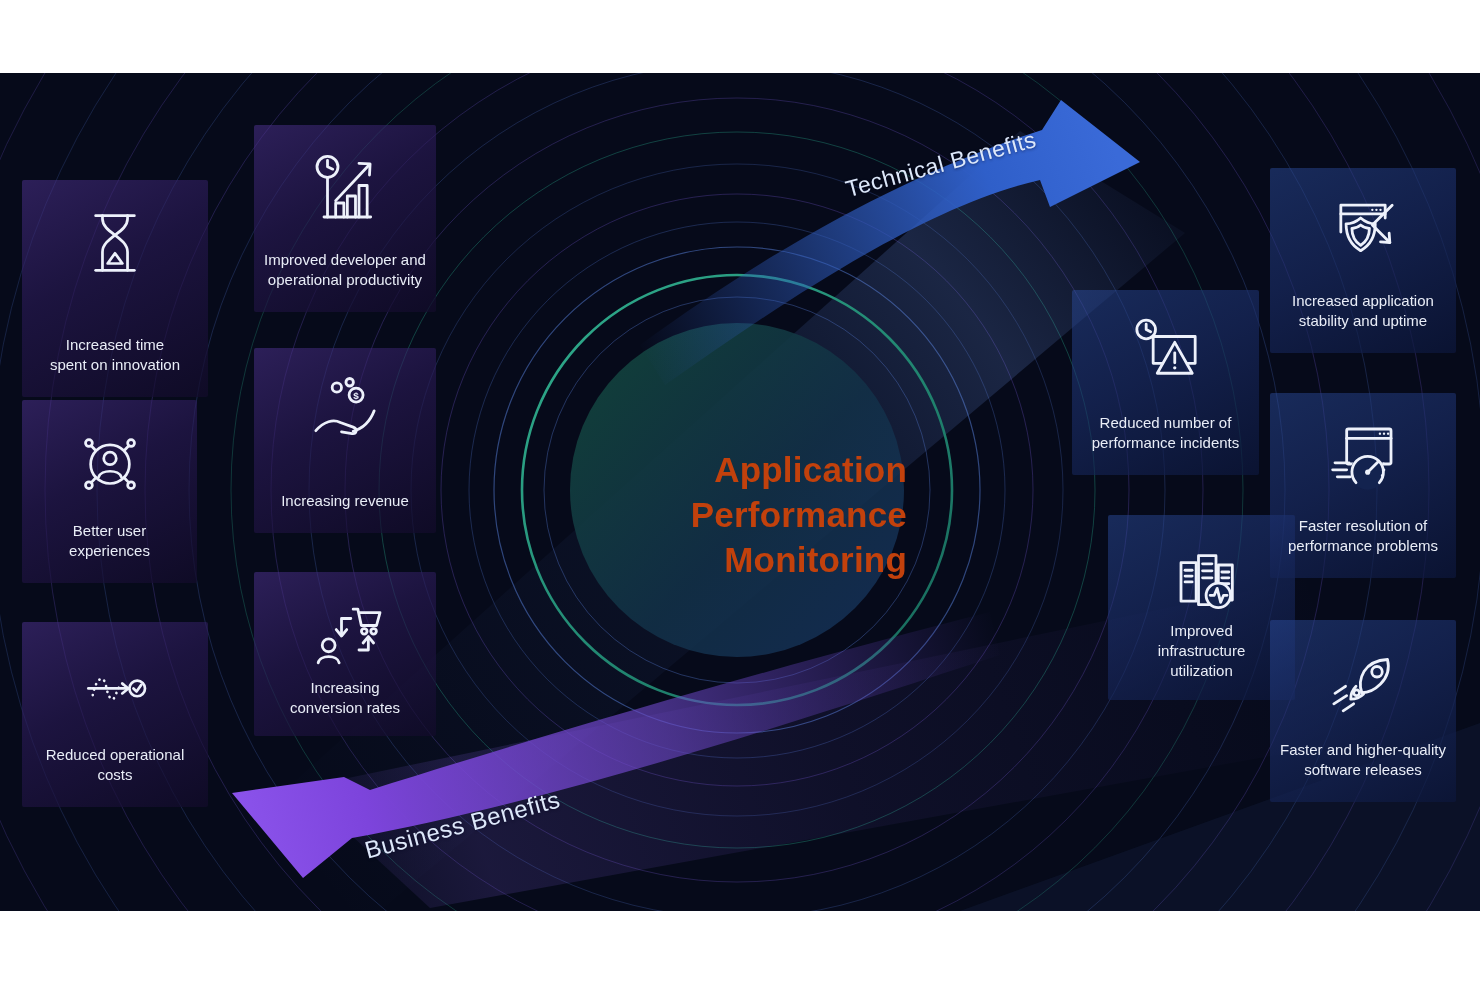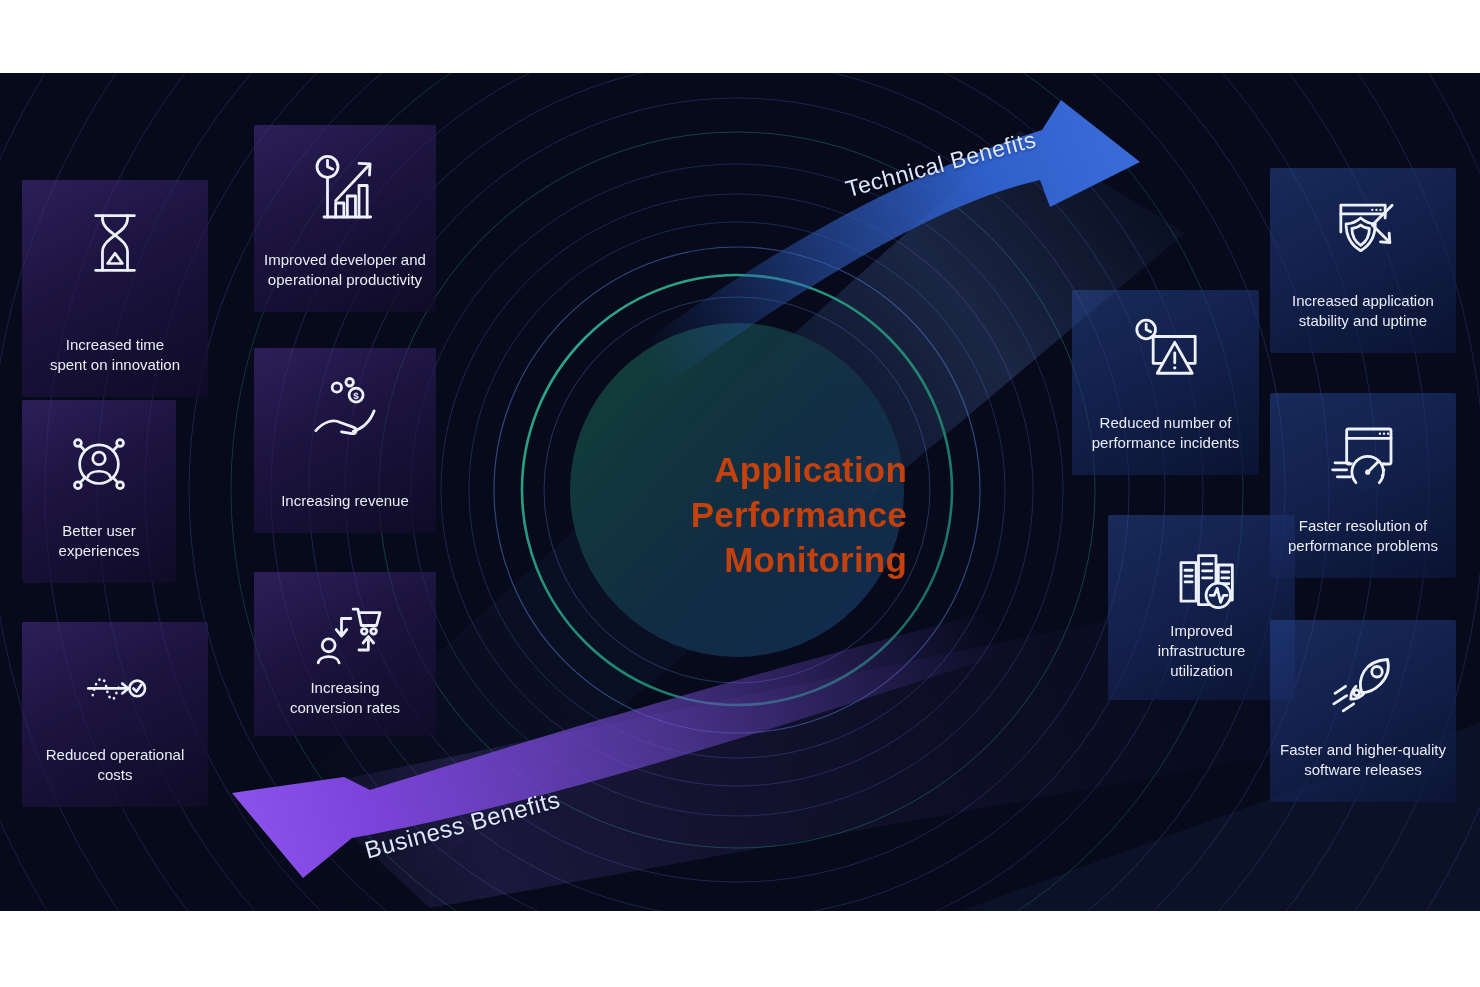--- a/index.html
+++ b/index.html
@@ -32,21 +32,21 @@
   .arrow-label{
     position:absolute;color:#dde8fa;font-weight:500;letter-spacing:.6px;
     transform:rotate(-15deg);transform-origin:center;text-align:center;
     text-shadow:0 1px 3px rgba(0,0,30,.45);
   }
   .arrow-label.technical{left:826px;top:78px;width:230px;font-size:23px;}
   .arrow-label.business{left:345px;top:738px;width:235px;font-size:24px;}
 
   
   .card-innovation{left:22px;top:107px;width:186px;height:217px;}
-  .card-userexp{left:22px;top:327px;width:154px;height:183px;}
+  .card-userexp{left:22px;top:327px;width:175px;height:183px;}
   .card-opcosts{left:22px;top:549px;width:186px;height:185px;justify-content:flex-end;}
   .card-devprod{left:254px;top:52px;width:182px;height:187px;}
   .card-revenue{left:254px;top:275px;width:182px;height:185px;}
   .card-conversion{left:254px;top:499px;width:182px;height:164px;}
   .card-incidents{left:1048px;top:217px;width:187px;height:185px;margin-left:24px;}
   .card-infra{left:1108px;top:442px;width:187px;height:185px;}
   .card-stability{left:1270px;top:95px;width:186px;height:185px;gap:10px;}
   .card-resolution{left:1270px;top:320px;width:186px;height:185px;}
   .card-releases{left:1270px;top:547px;width:186px;height:182px;}
 

